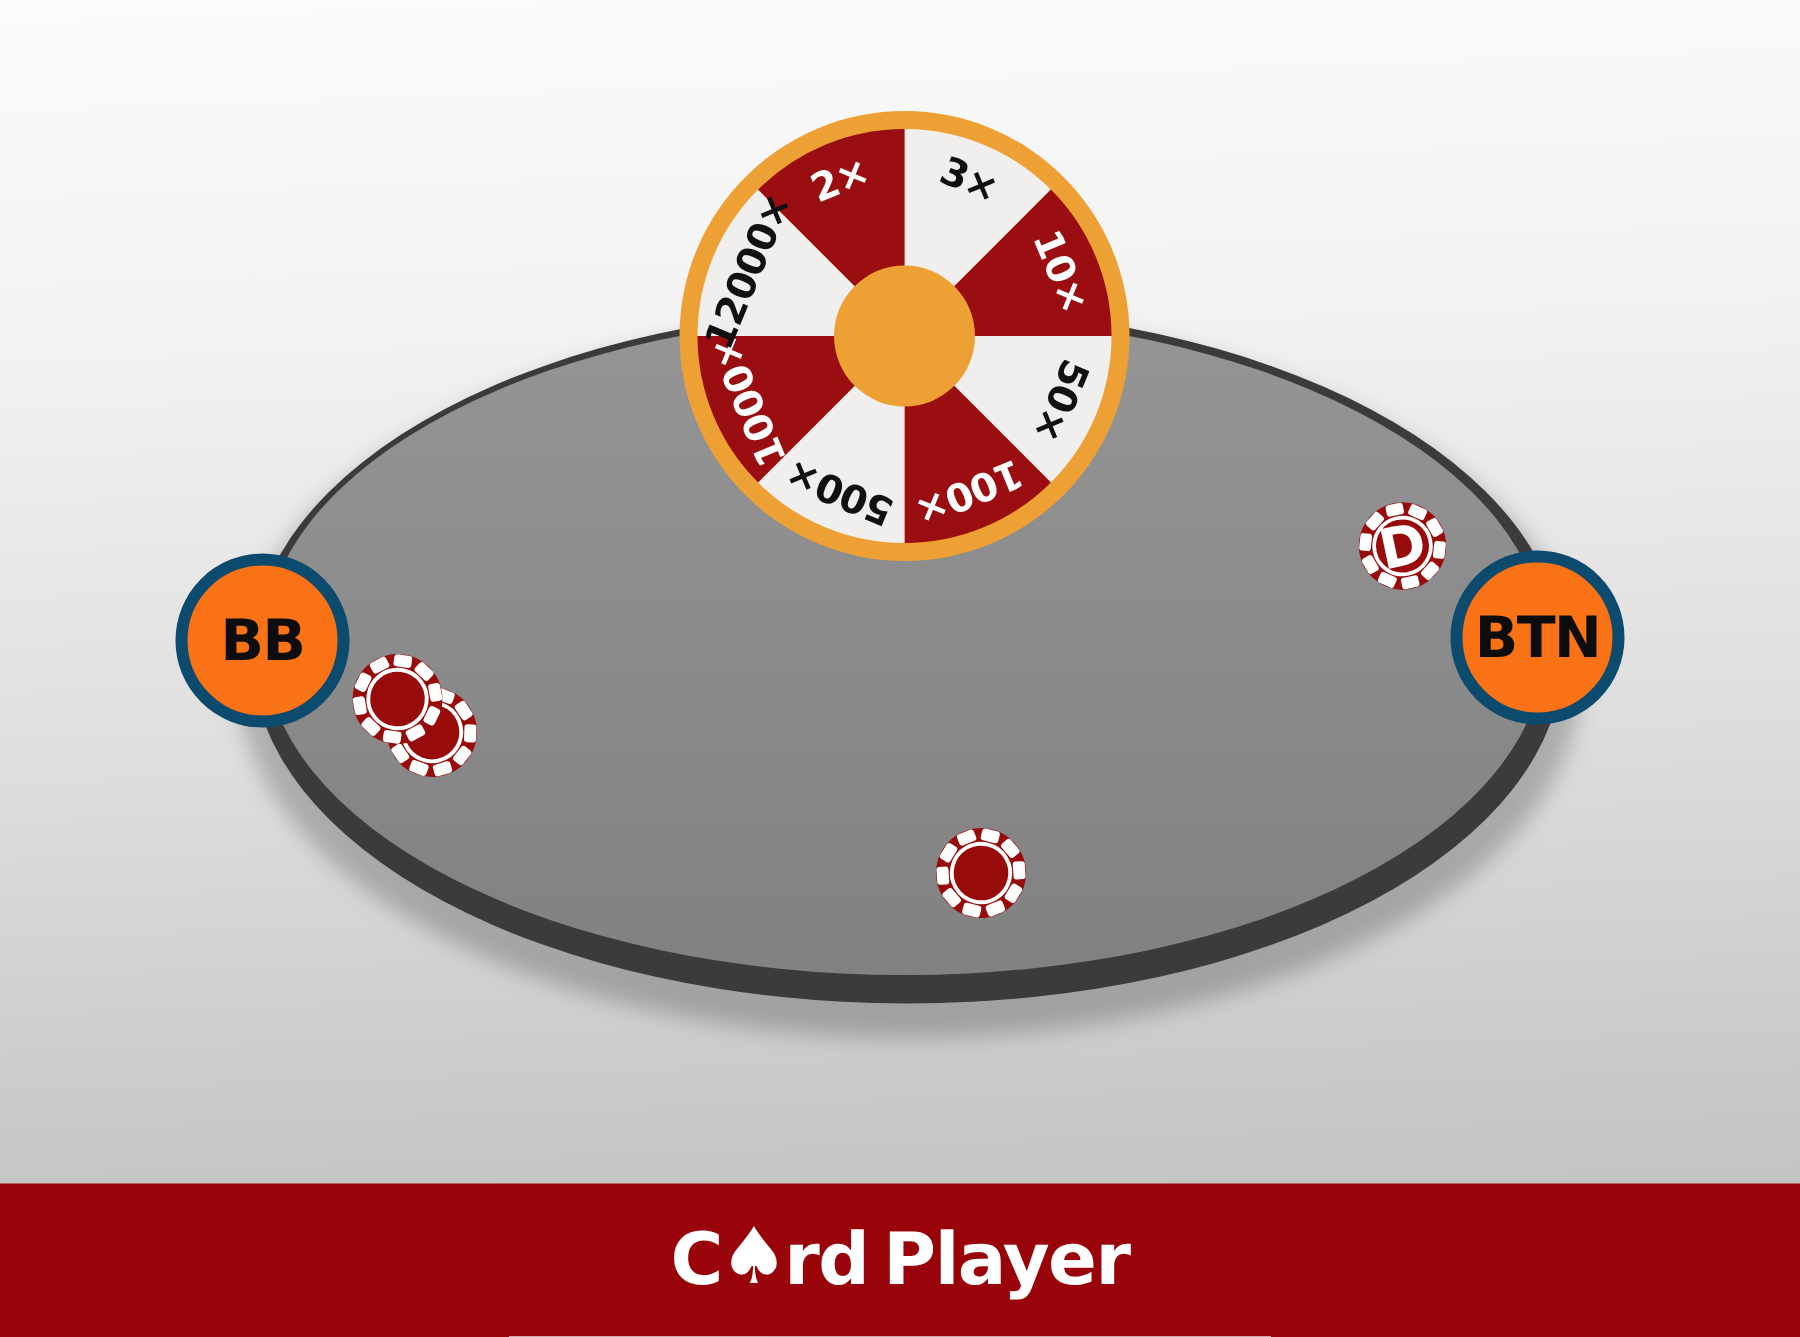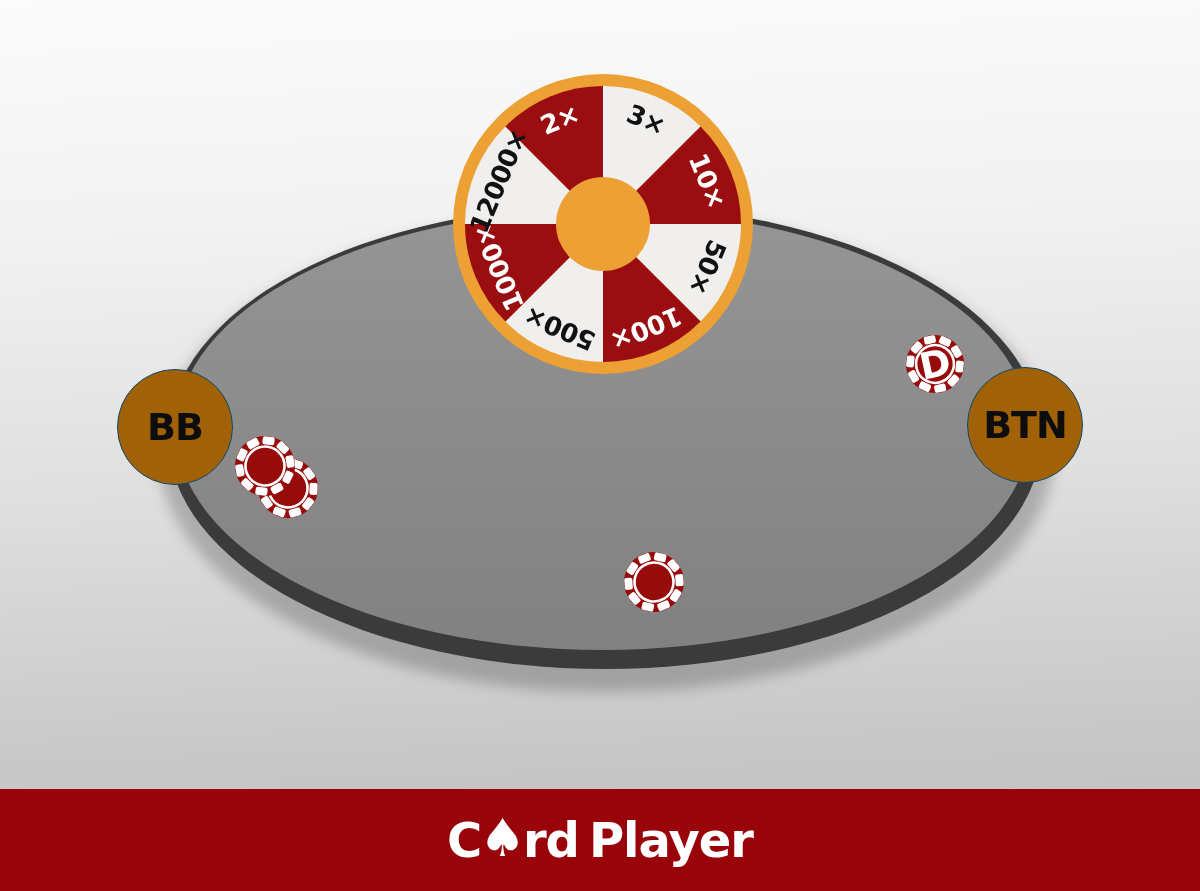--- a/index.html
+++ b/index.html
@@ -7,21 +7,21 @@
     width:1200px;height:891px;overflow:hidden;position:relative;
     font-family:"DejaVu Sans","Liberation Sans",sans-serif;
     background:linear-gradient(178deg,#FBFBFB 0%,#F2F2F3 25%,#DEDEDF 55%,#C8C8C9 82%,#BDBDBE 100%);
   }
   .stage{position:absolute;inset:0;}
   svg{position:absolute;left:0;top:0;}
   svg text{font-family:"DejaVu Sans","Liberation Sans",sans-serif;}
   .wheel-label{font-size:26px;font-weight:800;letter-spacing:-0.5px;}
   .seat{
     position:absolute;width:116px;height:116px;border-radius:50%;
-    background:#a16207;border:1px solid #0c4a6e;box-sizing:border-box;
+    background:#f97316;border:8px solid #0c4a6e;box-sizing:border-box;
     display:flex;align-items:center;justify-content:center;
     font-size:38px;font-weight:800;color:#0D0D0D;letter-spacing:-1px;
   }
   .seat-bb{left:117px;top:369px;}
   .seat-btn{left:967px;top:367px;}
   .seat-sb{left:540px;top:612px;}
   .footer{
     position:absolute;left:0;right:0;top:789px;height:102px;
     background:#98040A;display:flex;align-items:center;justify-content:center;
   }

